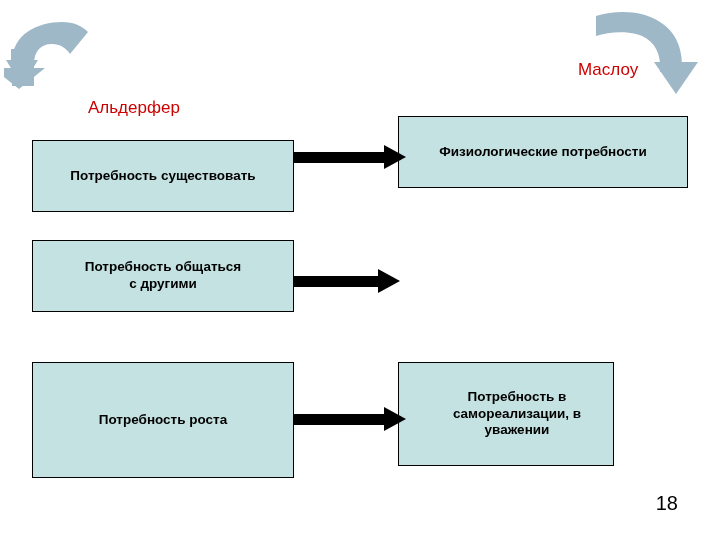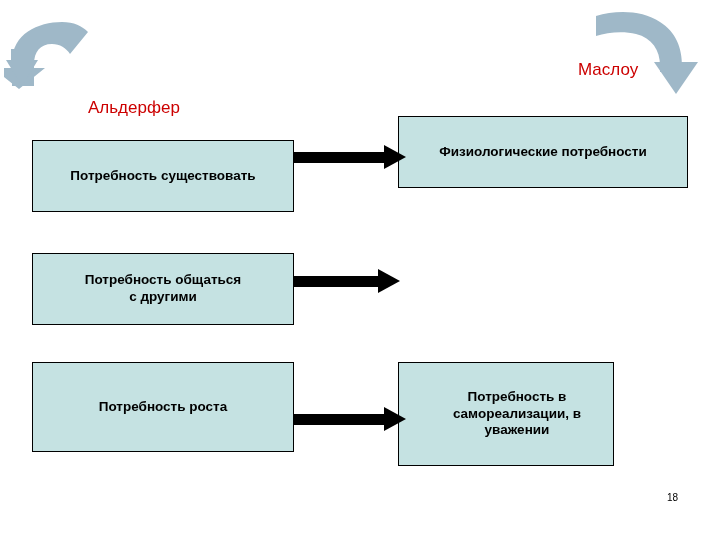--- a/index.html
+++ b/index.html
@@ -37,22 +37,22 @@
     font-size: 13.5px;
     font-weight: bold;
     color: #000000;
     line-height: 1.25;
     padding: 2px 4px;
     font-family: "Liberation Sans", sans-serif;
   }
 
   
   #box-l1 { left: 32px; top: 116px; width: 262px; height: 72px; margin-top: 24px; }
-  #box-l2 { left: 32px; top: 240px; width: 262px; height: 72px; margin-top: 13px; }
-  #box-l3 { left: 32px; top: 362px; width: 262px; height: 90px; }
+  #box-l2 { left: 32px; top: 240px; width: 262px; height: 72px; }
+  #box-l3 { left: 32px; top: 362px; width: 262px; height: 116px; }
 
   
   #box-r1 { left: 398px; top: 116px; width: 290px; height: 72px; }
   #box-r2 { left: 398px; top: 240px; width: 290px; height: 72px; }
   #box-r3 { left: 398px; top: 362px; width: 216px; height: 104px; padding-left: 26px; }
 
   
   .arrow {
     position: absolute;
     height: 0;
@@ -89,21 +89,21 @@
   .curve-arrow {
     position: absolute;
   }
   #curve-left  { left: 4px;   top: 16px; }
   #curve-right { left: 594px; top: 10px; }
 
   .page-number {
     position: absolute;
     right: 42px;
     top: 492px;
-    font-size: 10px;
+    font-size: 20px;
     color: #000000;
     font-family: "Liberation Sans", sans-serif;
   }
 </style>
 </head>
 <body>
 
 <div id="slide">
 
   <span class="curve-arrow" id="curve-left">

